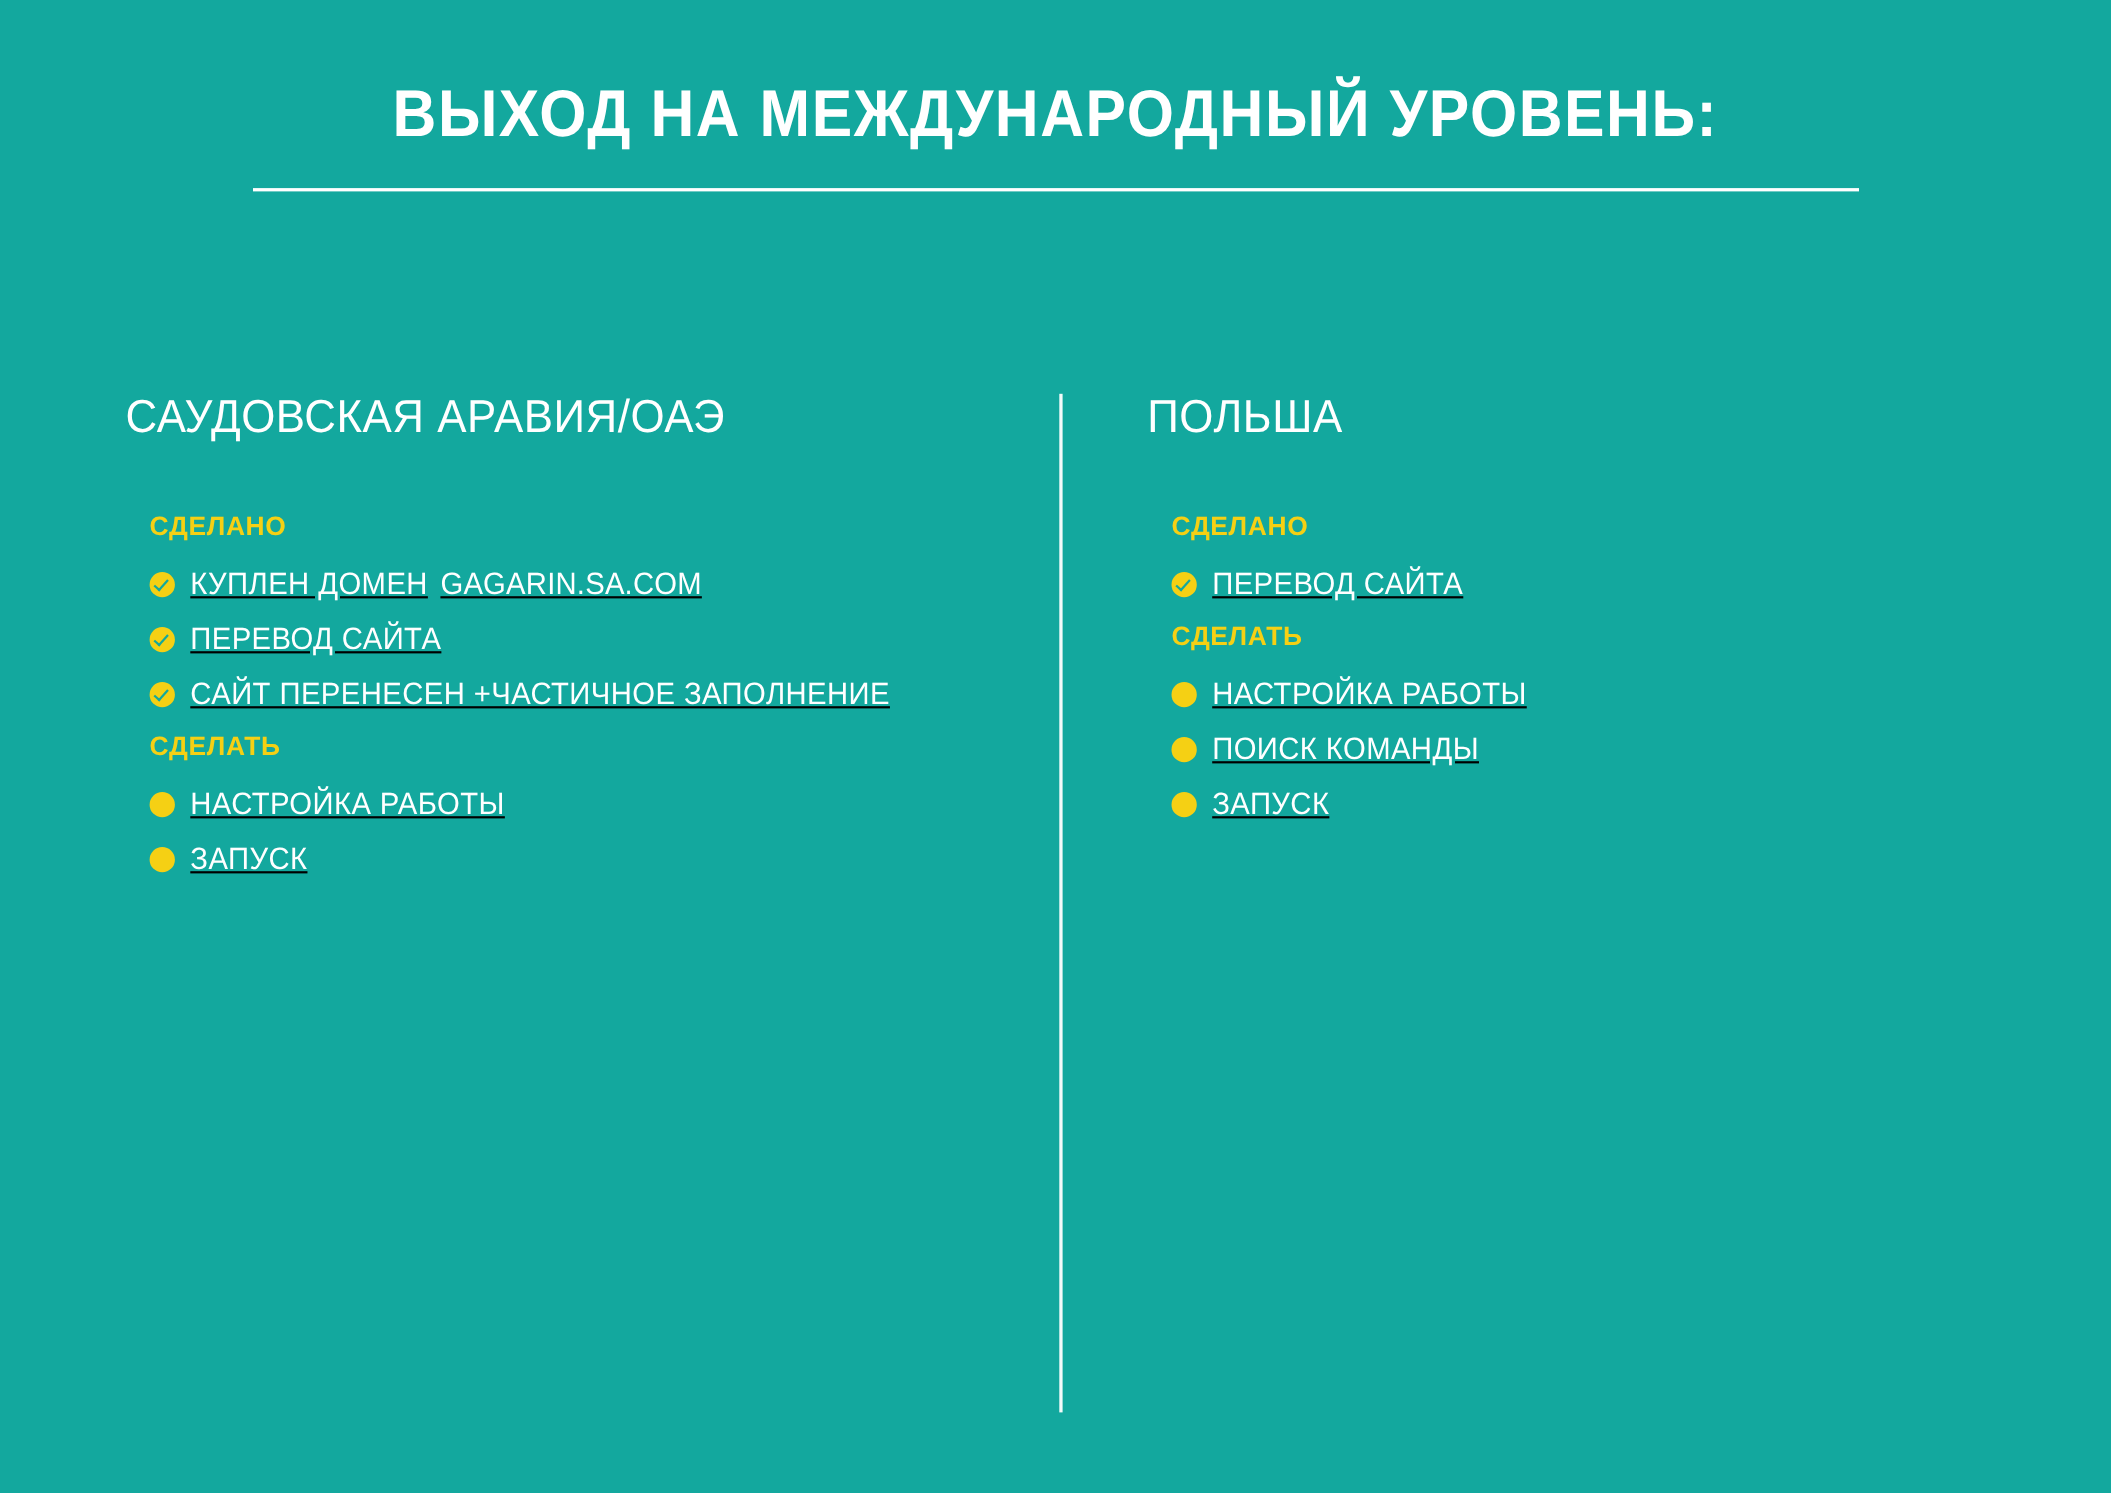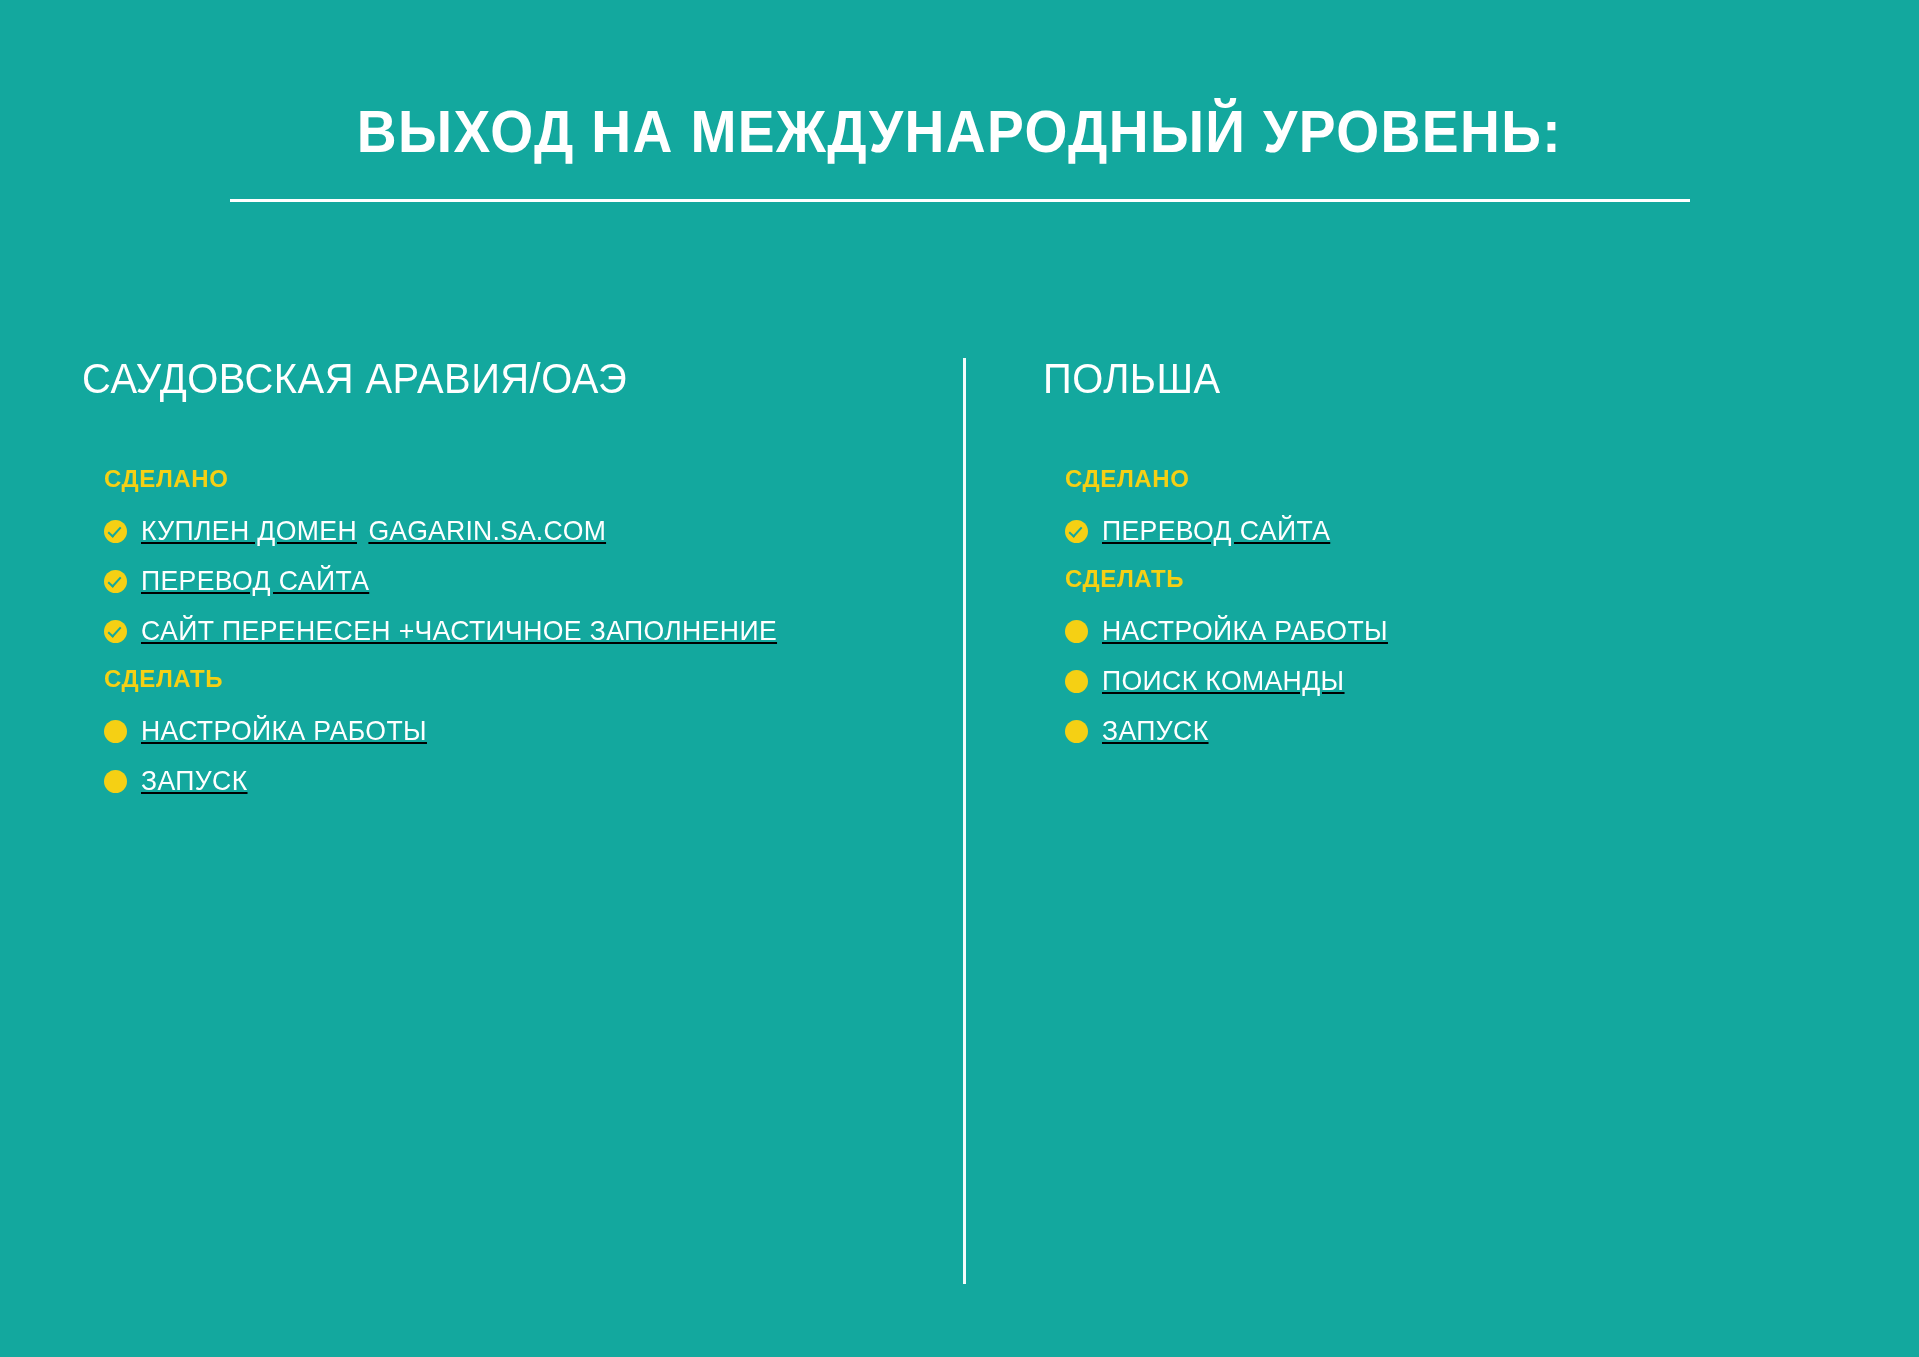--- a/index.html
+++ b/index.html
@@ -15,21 +15,21 @@
   }
   .slide {
     position: relative;
     width: 1919px;
     height: 1357px;
     box-sizing: border-box;
   }
 
   
   .title-block {
-    padding-top: 100px;
+    padding-top: 72px;
     text-align: center;
   }
   .slide-title {
     color: #ffffff;
     font-size: 60px;
     font-weight: bold;
     letter-spacing: 1.5px;
     line-height: 1.05;
     text-transform: uppercase;
     transform: scaleX(0.92);
@@ -59,21 +59,21 @@
     width: 3px;
     height: 926px;
     background: #ffffff;
     opacity: 0.95;
   }
   .col {
     box-sizing: border-box;
   }
   .col-left {
     width: 963px;
-    padding-left: 82px;
+    padding-left: 114px;
   }
   .col-right {
     width: 956px;
     padding-left: 80px;
   }
   .col-heading {
     color: #ffffff;
     font-size: 42px;
     font-weight: normal;
     letter-spacing: 0.5px;

